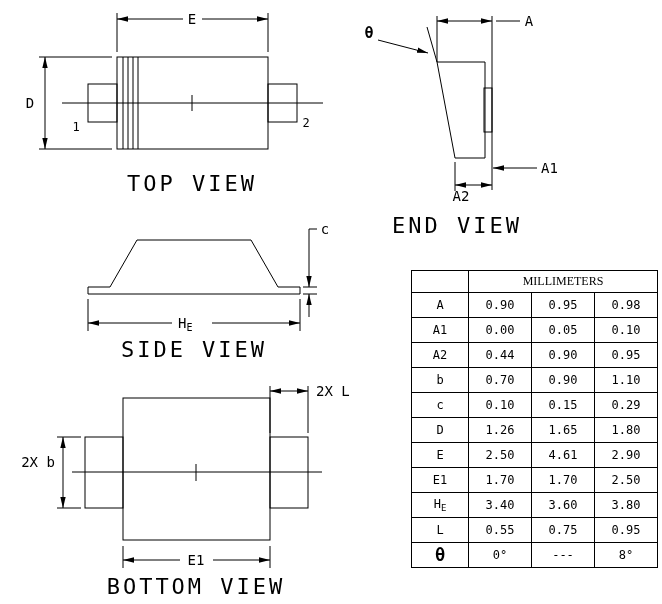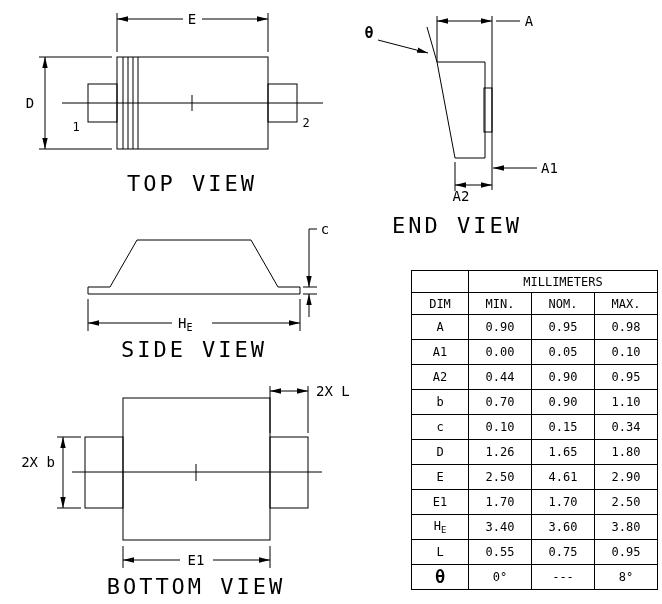--- a/index.html
+++ b/index.html
@@ -8,21 +8,21 @@
   svg .ln{stroke:#000000;stroke-width:1;fill:none;}
   svg text{fill:#000000;font-family:"DejaVu Sans Mono",monospace;}
   .dim-label{font-size:14px;}
   .pin-label{font-size:12px;}
   .view-title{font-size:22px;letter-spacing:3px;}
   .theta-label{font-size:15px;font-weight:bold;}
   .sub{font-size:10px;}
   .table-wrap{position:absolute;left:411px;top:270px;}
   table.dims{border-collapse:collapse;table-layout:fixed;font-size:12px;color:#000;}
   .dims th,.dims td{border:1px solid #000;text-align:center;vertical-align:middle;font-weight:normal;padding:0;overflow:hidden;}
-  .dims thead tr{height:22px;}
+  .dims thead tr{height:22px;font-family:Liberation Serif, serif;}
   .dims tbody tr{height:25px;}
   .dims td.theta{font-size:17px;font-weight:bold;}
   .dims sub{font-size:9px;}
 </style>
 </head>
 <body>
 
 <div class="page">
 
   <svg width="662" height="604" viewBox="0 0 662 604">
@@ -144,26 +144,20 @@
           <col style="width:57px">
           <col style="width:63px">
           <col style="width:63px">
           <col style="width:63px">
         </colgroup>
       <thead>
         <tr>
           <th></th>
           <th colspan="3">MILLIMETERS</th>
         </tr>
-        <tr>
-          <th>DIM</th>
-          <th>MIN.</th>
-          <th>NOM.</th>
-          <th>MAX.</th>
-        </tr>
       </thead>
       <tbody>
         <tr>
           <td>A</td>
           <td>0.90</td>
           <td>0.95</td>
           <td>0.98</td>
         </tr>
         <tr>
           <td>A1</td>
@@ -180,21 +174,21 @@
         <tr>
           <td>b</td>
           <td>0.70</td>
           <td>0.90</td>
           <td>1.10</td>
         </tr>
         <tr>
           <td>c</td>
           <td>0.10</td>
           <td>0.15</td>
-          <td>0.34</td>
+          <td>0.29</td>
         </tr>
         <tr>
           <td>D</td>
           <td>1.26</td>
           <td>1.65</td>
           <td>1.80</td>
         </tr>
         <tr>
           <td>E</td>
           <td>2.50</td>

